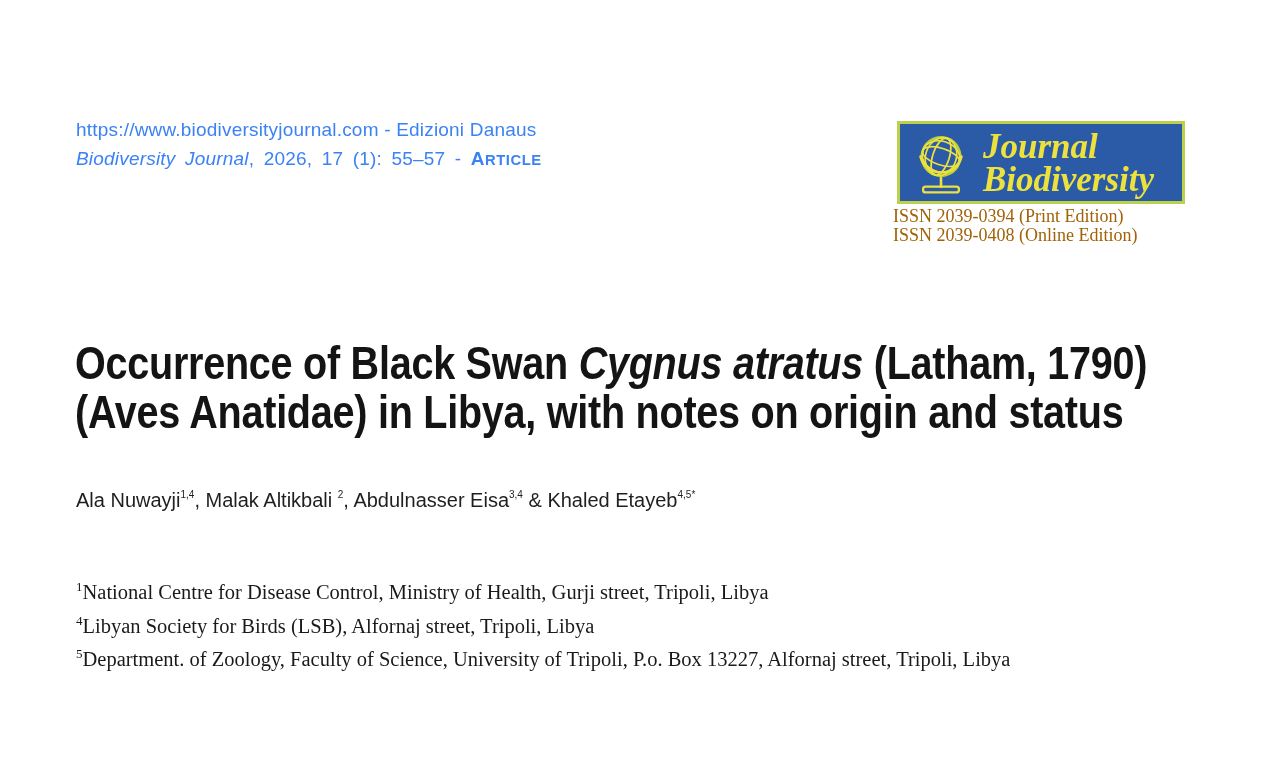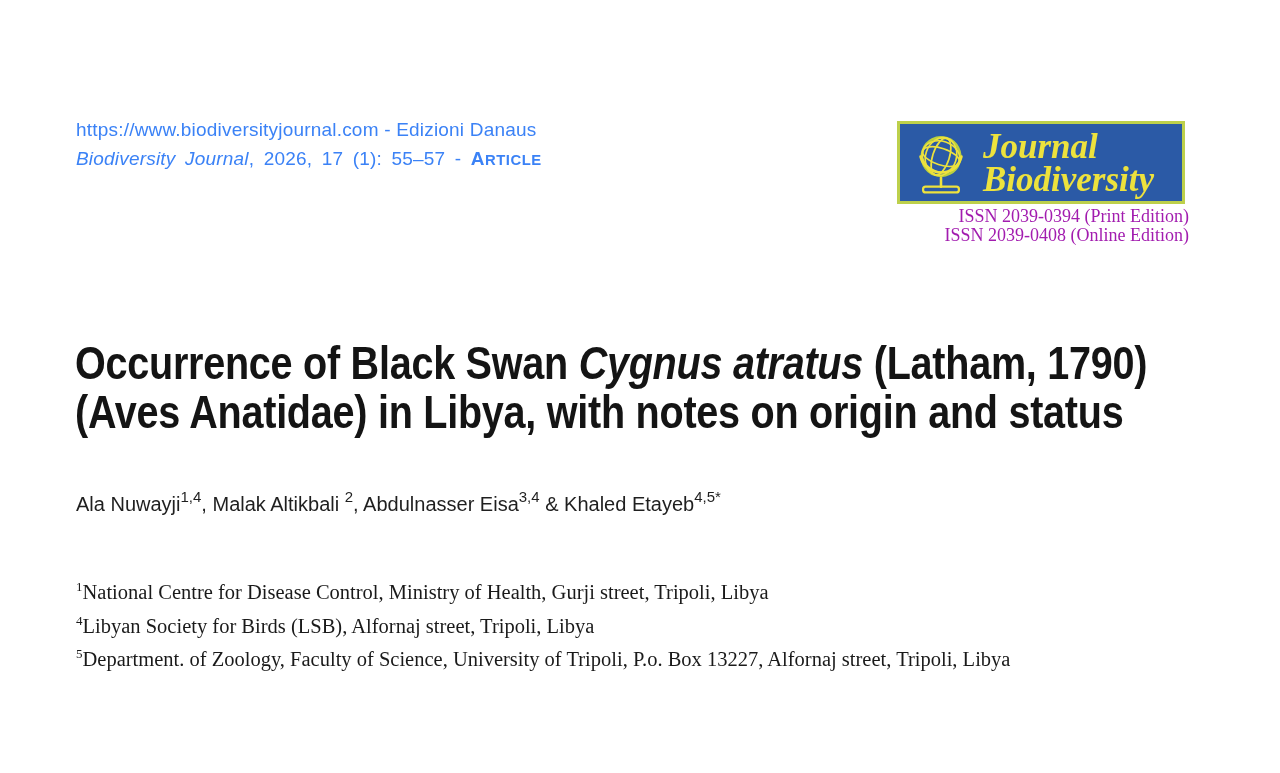--- a/index.html
+++ b/index.html
@@ -39,42 +39,42 @@
   .logo-text {
     margin-left: 10px;
     font-family: "Liberation Serif", serif;
     font-style: italic; font-weight: 700;
     font-size: 35px; line-height: 33px;
     color: var(--logo-accent, #ede23d);
     white-space: nowrap;
   }
   .issn {
     position: absolute; left: 893px; top: 207px; width: 296px;
-    text-align: right;
+    text-align: left;
     font-family: "Liberation Serif", serif;
     font-size: 18px; line-height: 19px;
-    color: #a21caf; white-space: nowrap;
+    color: #a16207; white-space: nowrap;
   }
 
   
   .title {
     position: absolute; left: 75px; top: 339px;
     font-weight: 700; font-size: 46px; line-height: 49px;
     color: #141414; white-space: nowrap;
     letter-spacing: -0.3px;
     transform: scaleX(0.86); transform-origin: left top;
   }
   .title em { font-style: italic; font-weight: 700; }
 
   
   .authors {
     position: absolute; left: 76px; top: 489px;
     font-size: 20px; color: #1f1f1f; white-space: nowrap;
   }
-  .authors sup { font-size: 15px; position: relative; top: -1px; }
+  .authors sup { font-size: 10px; position: relative; top: -1px; }
 
   
   .affiliations {
     position: absolute; left: 76px; top: 573px;
     font-family: "Liberation Serif", serif;
     font-size: 20.5px; line-height: 28.7px;
     color: #1a1a1a;
   }
   .affil-line { white-space: nowrap; }
   .affil-line sup { font-size: 13px; }

